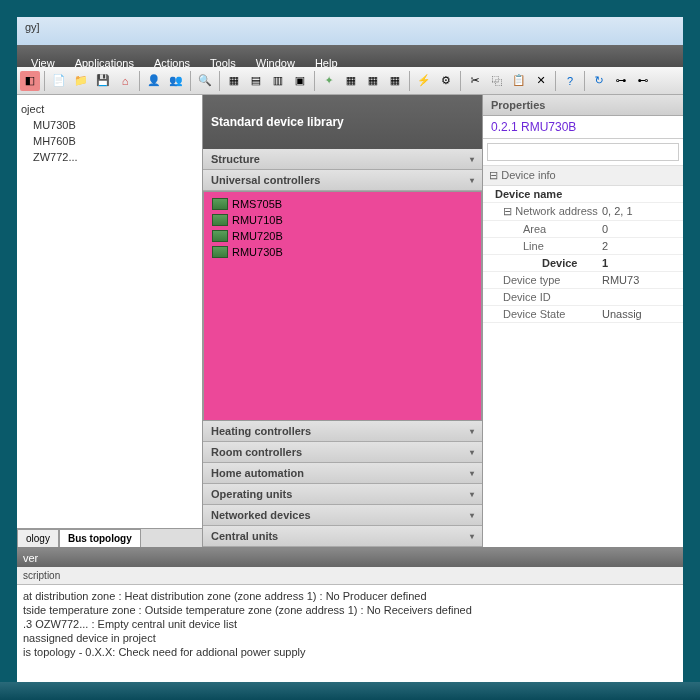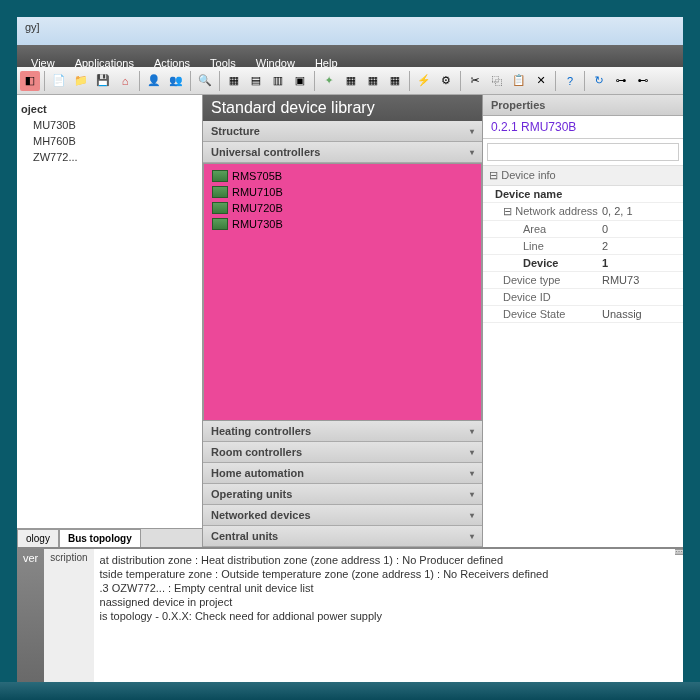--- a/index.html
+++ b/index.html
@@ -8,44 +8,44 @@
 .titlebar { background: linear-gradient(#d9e7f5,#c2d9ef); height: 28px; padding: 4px 8px; color: #333; }
 .menubar { background: linear-gradient(#6a6a6a,#4d4d4d); color: #fff; height: 22px; display: flex; align-items: flex-start; padding: 9px 4px; }
 .menubar span { padding: 3px 10px; cursor: default; }
 .toolbar { background: linear-gradient(#f7f7f7,#dcdcdc); height: 28px; border-bottom: 1px solid #aaa; display: flex; align-items: center; padding: 0 2px; overflow: hidden; }
 .tbtn { width: 20px; height: 20px; margin: 0 1px; display: inline-flex; align-items: center; justify-content: center; border-radius: 2px; }
 .tsep { width: 1px; height: 20px; background: #aaa; margin: 0 3px; }
 .main { flex: 1; display: flex; background: #fff; overflow: hidden; }
 .left-pane { width: 186px; background: #fff; border-right: 1px solid #999; display: flex; flex-direction: column; }
 .tree { flex: 1; padding: 6px 4px; color: #333; }
 .tree-item { padding: 2px 0 2px 12px; }
-.tree-root { padding: 2px 0; font-weight: bold; }
+.tree-root { padding: 2px 0; font-weight: normal; }
 .tabs { display: flex; border-top: 1px solid #999; background: #ddd; }
 .tab { padding: 3px 8px; background: #eee; border: 1px solid #999; border-bottom: none; font-size: 10px; }
 .tab.active { background: #fff; font-weight: bold; }
 .center-pane { flex: 1; background: #fff; display: flex; flex-direction: column; border-right: 1px solid #999; }
-.lib-hdr { background: linear-gradient(#666,#555); color: #fff; font-size: 16px; font-weight: normal; padding: 4px 8px; }
+.lib-hdr { background: linear-gradient(#666,#555); color: #fff; font-size: 12px; font-weight: bold; padding: 20px 8px; }
 .accordion-row { background: linear-gradient(#e2e2e2,#cfcfcf); border-bottom: 1px solid #aaa; padding: 4px 8px; color: #444; font-weight: bold; display: flex; justify-content: space-between; align-items: center; cursor: default; }
 .acc-arrow { font-size: 8px; color: #666; }
 .device-list { flex: 1; background: #ec4899; border: 1px solid #999; margin: 0; padding: 4px; overflow: auto; }
 .device-item { padding: 2px 4px; display: flex; align-items: center; gap: 4px; }
 .dev-ico { width: 16px; height: 12px; background: linear-gradient(#5a9e5a,#3c7c3c); border: 1px solid #2a5a2a; position: relative; }
 .dev-ico::after { content:""; position:absolute; bottom:-4px; left:2px; font-size:5px; color:#06c; }
 .right-pane { width: 200px; background: #fff; display: flex; flex-direction: column; }
 .prop-hdr { background: linear-gradient(#e2e2e2,#cfcfcf); padding: 4px 8px; color: #555; font-weight: bold; border-bottom:1px solid #aaa; }
 .prop-title { padding: 4px 8px; font-size: 12px; color: #6d28d9; border-bottom: 1px solid #ccc; }
 .prop-search { height: 18px; margin: 4px; border: 1px solid #ccc; background:#fff; }
 .prop-grid { flex:1; }
 .prop-sec { background: #f0f0f0; padding: 3px 6px; color: #666; border-top:1px solid #ddd; border-bottom:1px solid #ddd; }
 .prop-row { display: flex; padding: 2px 0; border-bottom: 1px solid #eee; }
 .prop-k { width: 115px; padding-left: 20px; color: #666; }
 .prop-k.bold { color:#333; font-weight: bold; padding-left:12px; }
 .prop-k.sub { padding-left: 40px; }
 .prop-v { flex:1; color: #555; padding-left:4px; }
-.bottom-panel { height: 150px; background: #fff; border-top: 2px solid #888; display: flex; flex-direction: row; }
+.bottom-panel { height: 150px; background: #fff; border-top: 2px solid #888; display: flex; flex-direction: column; }
 .bot-hdr { background: linear-gradient(#888,#666); color:#fff; padding: 3px 6px; font-size:11px; }
 .bot-cols { background: #eee; border-bottom: 1px solid #bbb; padding: 3px 6px; font-size: 10px; color:#444; }
 .log { flex:1; padding: 4px 6px; font-size: 10px; color: #333; overflow:hidden; }
 .log div { padding: 1px 0; white-space: nowrap; }
 .statusbar { background: linear-gradient(#555,#333); color: #eee; height: 20px; display:flex; align-items:center; justify-content:flex-end; padding: 0 10px; font-size: 10px; }
 .splitter { height: 6px; background: linear-gradient(#ddd,#bbb); border-top:1px solid #999; border-bottom:1px solid #999; text-align:center; font-size:8px; color:#777; line-height:4px; }
 .taskbar { position:absolute; bottom:0; left:0; right:0; height:18px; background: linear-gradient(#2a6a7a,#0a4a5a); }
 </style>
 </head>
 <body>
@@ -185,21 +185,21 @@
           </div>
         <div class="prop-row">
             <div class="prop-k sub">Area</div>
             <div class="prop-v">0</div>
           </div>
         <div class="prop-row">
             <div class="prop-k sub">Line</div>
             <div class="prop-v">2</div>
           </div>
         <div class="prop-row">
-            <div class="prop-k sub bold" style="padding-left:40px">Device</div>
+            <div class="prop-k sub bold" style="padding-left:59px">Device</div>
             <div class="prop-v" style="font-weight:bold;color:#333">1</div>
           </div>
         <div class="prop-row">
             <div class="prop-k">Device type</div>
             <div class="prop-v">RMU73</div>
           </div>
         <div class="prop-row">
             <div class="prop-k">Device ID</div>
             <div class="prop-v"></div>
           </div>

